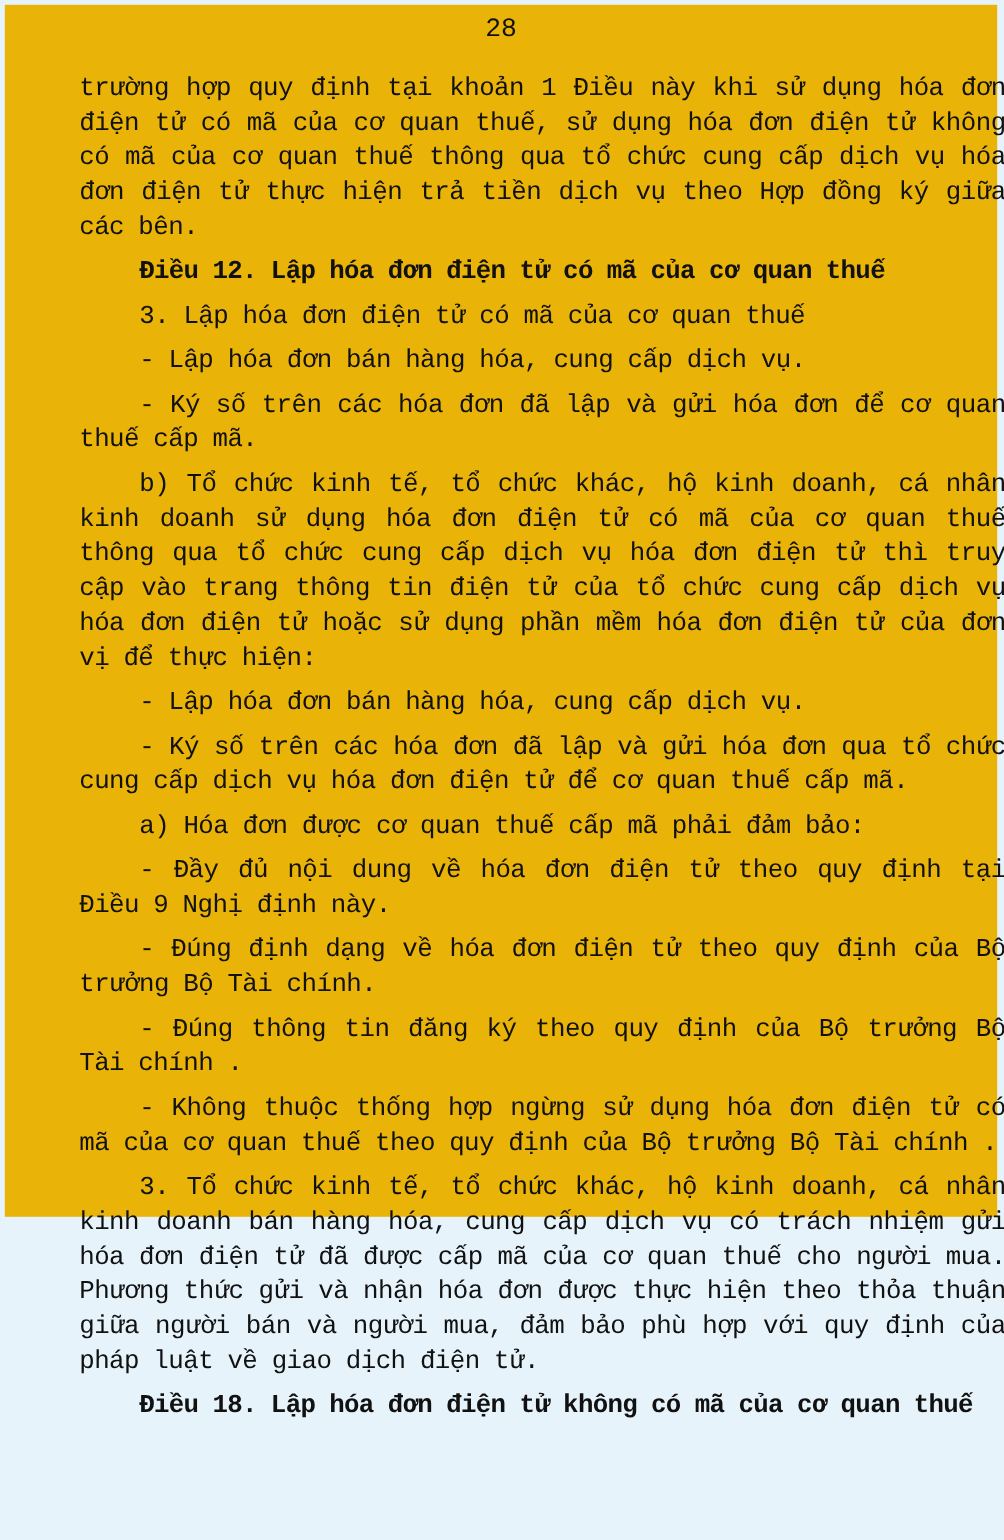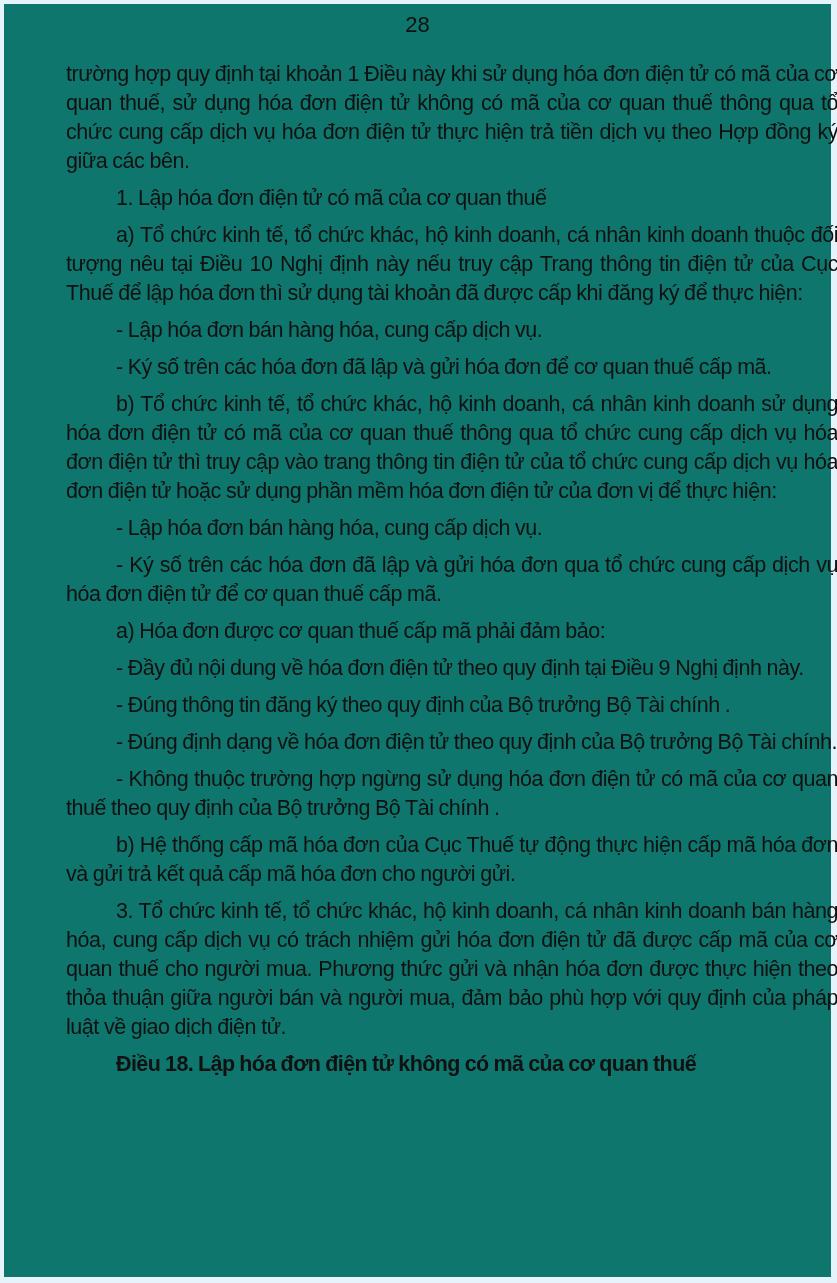--- a/index.html
+++ b/index.html
@@ -11,23 +11,23 @@
       height: 1283px;
       background: #e6f3fb;
       overflow: hidden;
       position: relative;
     }
     .page {
       position: absolute;
       left: 4px;
       top: 4px;
       width: 827px;
-      height: 1273px;
-      background: #0f766e;
-      font-family: Liberation Sans, sans-serif;
+      height: 1010px;
+      background: #eab308;
+      font-family: Liberation Mono, monospace;
       color: #111111;
       font-size: 21.5px;
       line-height: 29px;
     }
     .page-number {
       position: absolute;
       top: 6px;
       left: 0;
       width: 100%;
       text-align: center;
@@ -56,29 +56,28 @@
     }
   </style>
 </head>
 <body>
 
 <div class="page">
   <div class="page-number">28</div>
 
   <div class="body">
     <p class="para" style="margin-bottom:8px;">trường hợp quy định tại khoản 1 Điều này khi sử dụng hóa đơn điện tử có mã của cơ quan thuế, sử dụng hóa đơn điện tử không có mã của cơ quan thuế thông qua tổ chức cung cấp dịch vụ hóa đơn điện tử thực hiện trả tiền dịch vụ theo Hợp đồng ký giữa các bên.</p>
-    <p class="para indent">1. Lập hóa đơn điện tử có mã của cơ quan thuế</p>
-    <p class="para indent">a) Tổ chức kinh tế, tổ chức khác, hộ kinh doanh, cá nhân kinh doanh thuộc đối tượng nêu tại Điều 10 Nghị định này nếu truy cập Trang thông tin điện tử của Cục Thuế để lập hóa đơn thì sử dụng tài khoản đã được cấp khi đăng ký để thực hiện:</p>
+    <p class="para heading">Điều 12. Lập hóa đơn điện tử có mã của cơ quan thuế</p>
+    <p class="para indent">3. Lập hóa đơn điện tử có mã của cơ quan thuế</p>
     <p class="para indent">- Lập hóa đơn bán hàng hóa, cung cấp dịch vụ.</p>
     <p class="para indent">- Ký số trên các hóa đơn đã lập và gửi hóa đơn để cơ quan thuế cấp mã.</p>
     <p class="para indent">b) Tổ chức kinh tế, tổ chức khác, hộ kinh doanh, cá nhân kinh doanh sử dụng hóa đơn điện tử có mã của cơ quan thuế thông qua tổ chức cung cấp dịch vụ hóa đơn điện tử thì truy cập vào trang thông tin điện tử của tổ chức cung cấp dịch vụ hóa đơn điện tử hoặc sử dụng phần mềm hóa đơn điện tử của đơn vị để thực hiện:</p>
     <p class="para indent">- Lập hóa đơn bán hàng hóa, cung cấp dịch vụ.</p>
     <p class="para indent">- Ký số trên các hóa đơn đã lập và gửi hóa đơn qua tổ chức cung cấp dịch vụ hóa đơn điện tử để cơ quan thuế cấp mã.</p>
     <p class="para indent">a) Hóa đơn được cơ quan thuế cấp mã phải đảm bảo:</p>
     <p class="para indent">- Đầy đủ nội dung về hóa đơn điện tử theo quy định tại Điều 9 Nghị định này.</p>
+    <p class="para indent">- Đúng định dạng về hóa đơn điện tử theo quy định  của Bộ trưởng Bộ Tài chính.</p>
     <p class="para indent">- Đúng thông tin đăng ký theo quy định của Bộ trưởng Bộ Tài chính .</p>
-    <p class="para indent">- Đúng định dạng về hóa đơn điện tử theo quy định  của Bộ trưởng Bộ Tài chính.</p>
-    <p class="para indent">- Không thuộc trường hợp ngừng sử dụng hóa đơn điện tử có mã của cơ quan thuế theo quy định của Bộ trưởng Bộ Tài chính .</p>
-    <p class="para indent">b) Hệ thống cấp mã hóa đơn của Cục Thuế tự động thực hiện cấp mã hóa đơn và gửi trả kết quả cấp mã hóa đơn cho người gửi.</p>
+    <p class="para indent">- Không thuộc thống hợp ngừng sử dụng hóa đơn điện tử có mã của cơ quan thuế theo quy định của Bộ trưởng Bộ Tài chính .</p>
     <p class="para indent">3. Tổ chức kinh tế, tổ chức khác, hộ kinh doanh, cá nhân kinh doanh bán hàng hóa, cung cấp dịch vụ có trách nhiệm gửi hóa đơn điện tử đã được cấp mã của cơ quan thuế cho người mua. Phương thức gửi và nhận hóa đơn được thực hiện theo thỏa thuận giữa người bán và người mua, đảm bảo phù hợp với quy định của pháp luật về giao dịch điện tử.</p>
     <p class="para heading">Điều 18. Lập hóa đơn điện tử không có mã của cơ quan thuế</p>
   </div>
 </div>
 
 </body></html>

